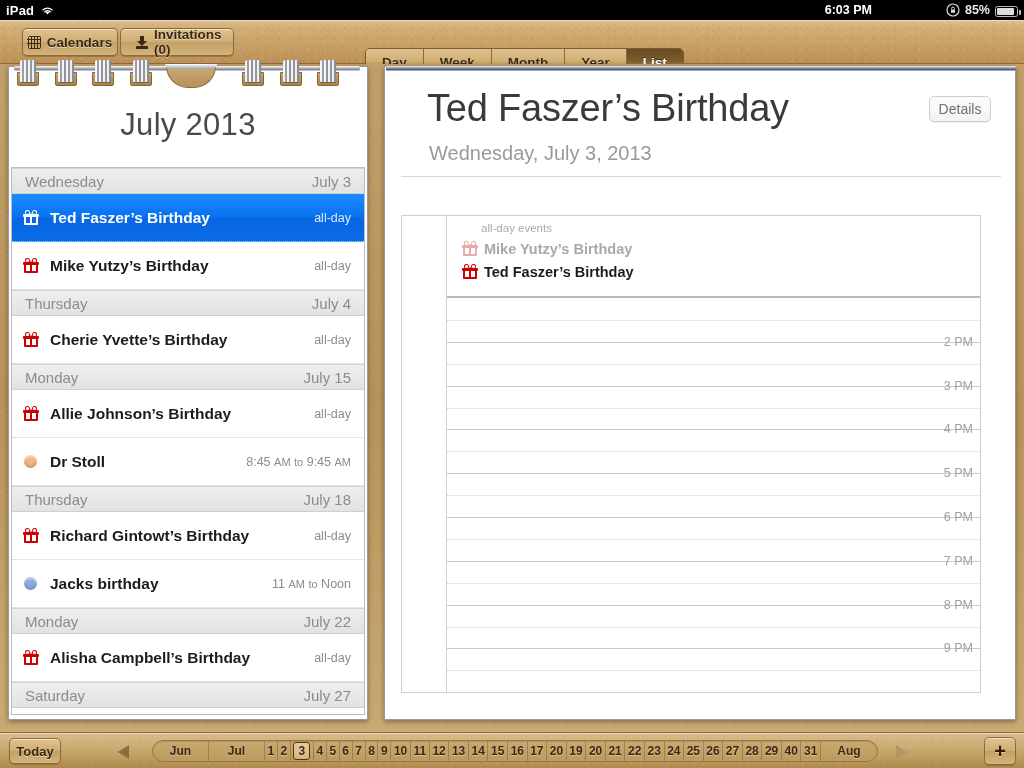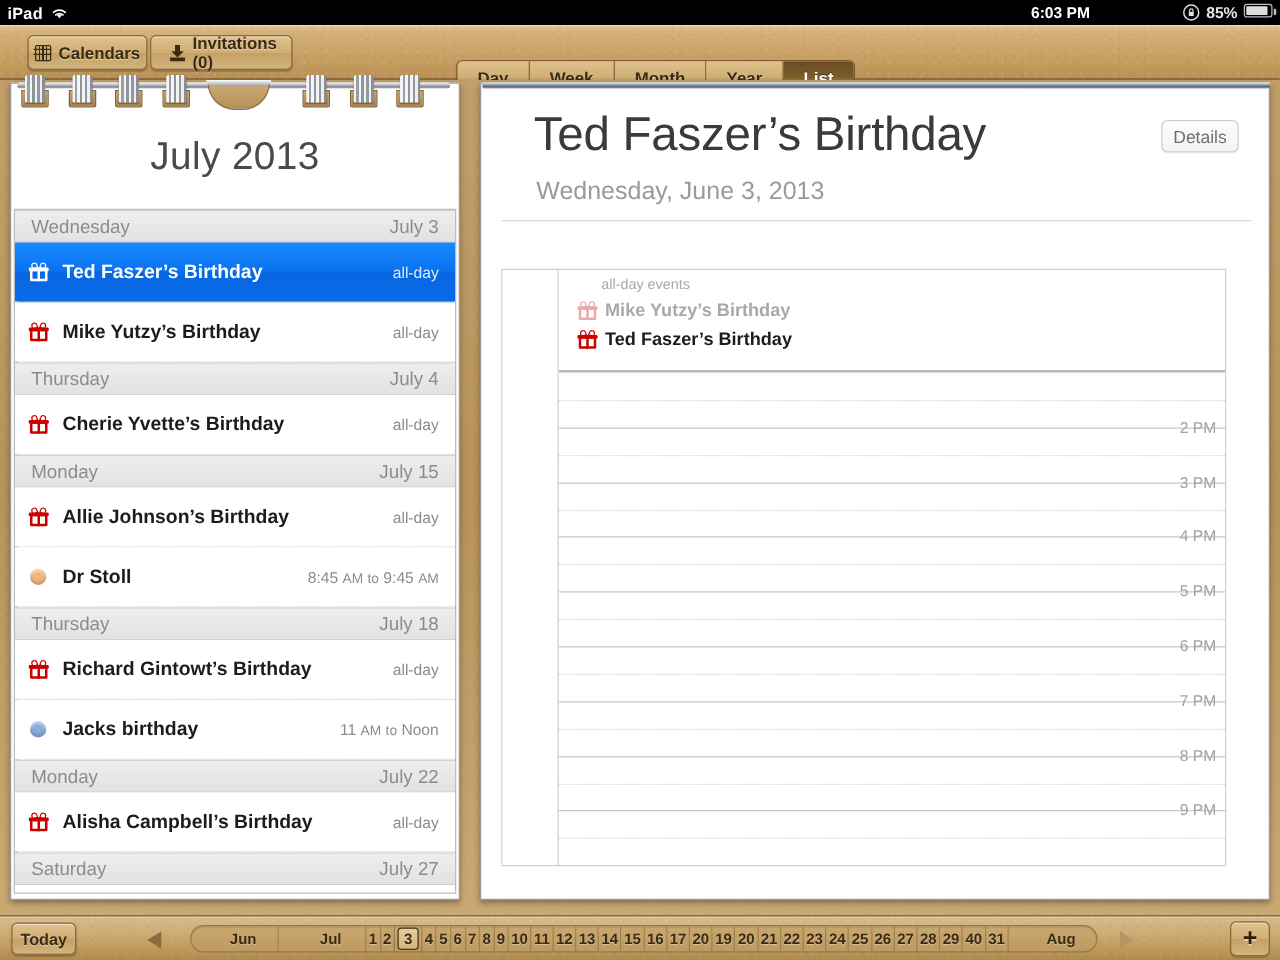--- a/index.html
+++ b/index.html
@@ -13,21 +13,21 @@
 
   
   .statusbar{
     position:absolute; top:0; left:0; width:1024px; height:20px;
     background:#000; color:#fff; font-size:12px; font-weight:bold;
     display:flex; align-items:center;
   }
   .sb-left{ position:absolute; left:6px; display:flex; align-items:center; gap:6px;}
   .sb-ipad{ font-size:13px; font-weight:bold; letter-spacing:.2px;}
   .sb-center{ position:absolute; left:0; width:872px; text-align:right; font-size:12.5px; font-weight:bold;}
-  .sb-right{ position:absolute; right:6px; display:flex; align-items:flex-start; gap:5px;}
+  .sb-right{ position:absolute; right:6px; display:flex; align-items:flex-end; gap:5px;}
   .sb-pct{ font-size:12.5px; font-weight:bold; color:#e8e8e8;}
   .batt{ width:23px; height:11px; border:1.3px solid #bbb; border-radius:2.5px; position:relative; }
   .batt:after{ content:""; position:absolute; right:-3.5px; top:3px; width:2px; height:5px; background:#bbb; border-radius:0 1px 1px 0;}
   .batt i{ display:block; position:absolute; left:1.2px; top:1.2px; bottom:1.2px; width:17px; background:#dcdcdc; border-radius:1px;}
 
   
   .toolbar{
     position:absolute; top:20px; left:0; width:1024px; height:44px;
     background:
       linear-gradient(180deg,#dfc18c 0%, #d2ae76 18%, #c79f64 60%, #bb9054 100%);
@@ -275,21 +275,21 @@
     background:linear-gradient(180deg,#c9a871,#bd9a5e);
     box-shadow: inset 0 1px 1px rgba(0,0,0,.12);
   }
   .dcell{
     flex:1 1 auto; display:flex; align-items:center; justify-content:center;
     font-size:12px; font-weight:bold; color:#3b2a13;
     text-shadow:0 1px 0 rgba(255,255,255,.35);
     border-right:1px solid rgba(120,92,52,.45); cursor:pointer;
   }
   .dcell:last-child{ border-right:none; }
-  .dcell.mon{ flex:0 0 56px;margin-left:14px; }
+  .dcell.mon{ flex:0 0 56px; }
   .dcell.cur{ position:relative; }
   .dcell.cur span{
     display:flex;align-items:center;justify-content:center;
     width:17px;height:18px; border:1.6px solid #4a3718; border-radius:3px;
     background:linear-gradient(180deg,#e6cc9d,#d4b57d);
   }
   .plus-btn{
     position:absolute; top:4px; right:8px; width:32px; height:28px;
     display:flex; align-items:center; justify-content:center;
     font-size:20px; font-weight:bold; color:#2e2008; line-height:1;
@@ -466,21 +466,21 @@
         </div>
         <div class="dayhdr">
           <span>Saturday</span>
           <span>July 27</span>
         </div>
       </div>
   </div>
 
   <div class="rightpage">
     <div class="evt-title">Ted Faszer’s Birthday</div>
-    <div class="evt-sub">Wednesday, June 3, 2013</div>
+    <div class="evt-sub">Wednesday, July 3, 2013</div>
     <div class="details-btn">Details</div>
     <div class="hr"></div>
 
     <div class="daygrid">
       <div class="gutter"></div>
       <div class="allday">
         <div class="allday-lbl">all-day events</div>
         <div id="allday-rows">
             <div class="ad-row r1">
               <span class="gift fade">

